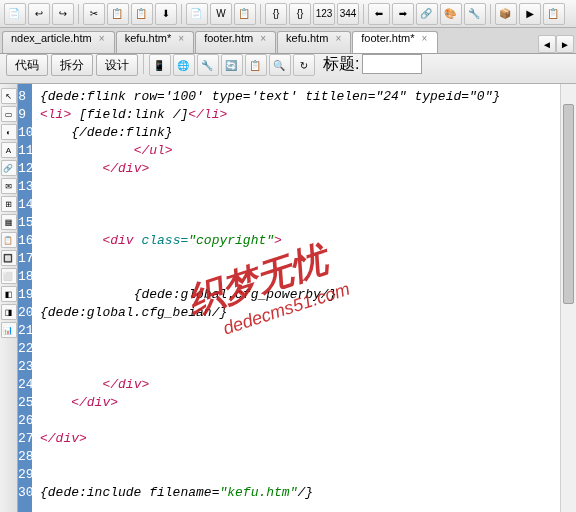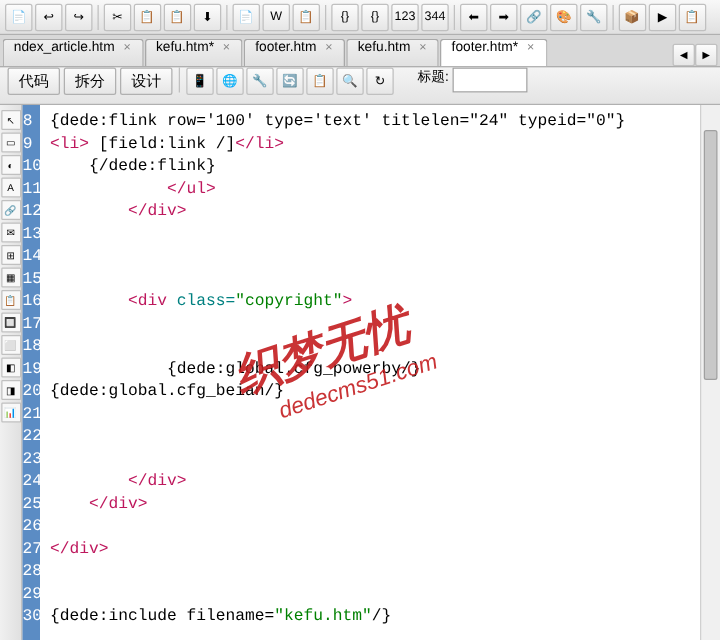--- a/index.html
+++ b/index.html
@@ -9,27 +9,27 @@
 .tbtn { width: 22px; height: 22px; background: linear-gradient(#fcfcfc, #e6e6e6); border: 1px solid #c0c0c0; border-radius: 2px; display: flex; align-items: center; justify-content: center; font-size: 10px; cursor: pointer; }
 .tsep { width: 1px; height: 20px; background: #c0c0c0; margin: 0 2px; }
 .tabs { height: 26px; background: #d8d8d8; display: flex; align-items: flex-end; padding: 0 2px; border-bottom: 1px solid #a0a0a0; overflow: hidden; }
 .tab { height: 22px; padding: 0 6px 0 8px; background: linear-gradient(#f0f0f0, #e0e0e0); border: 1px solid #a8a8a8; border-bottom: none; border-radius: 3px 3px 0 0; display: flex; align-items: flex-start; gap: 4px; font-size: 11px; cursor: pointer; margin-right: 1px; white-space: nowrap; }
 .tab.active { background: #fff; }
 .tab .x { width: 12px; height: 12px; display: flex; align-items: center; justify-content: center; font-size: 10px; color: #888; }
 .tab-scroll { display: flex; margin-left: auto; }
 .tab-scroll .tbtn { width: 18px; height: 18px; }
 .subtoolbar { height: 30px; background: linear-gradient(#f4f4f4, #e4e4e4); border-bottom: 1px solid #b0b0b0; display: flex; align-items: flex-start; padding: 0 6px; gap: 3px; }
 .modebtn { height: 22px; padding: 0 8px; background: linear-gradient(#fcfcfc, #e6e6e6); border: 1px solid #b0b0b0; border-radius: 2px; font-size: 12px; cursor: pointer; display: flex; align-items: center; }
-.title-label { margin-left: 16px; font-size: 11px; }
+.title-label { margin-left: 5px; font-size: 16px; }
 .title-input { width: 60px; height: 20px; border: 1px solid #a0a0a0; padding: 0 3px; font-size: 11px; }
 .workspace { flex: 1; display: flex; background: #fff; overflow: hidden; position: relative; }
 .palette { width: 18px; background: linear-gradient(90deg, #f0f0f0, #e0e0e0); border-right: 1px solid #b0b0b0; display: flex; flex-direction: column; padding-top: 4px; gap: 2px; }
 .palette .pbtn { width: 16px; height: 16px; margin: 0 auto; background: #f8f8f8; border: 1px solid #c0c0c0; border-radius: 1px; font-size: 8px; display: flex; align-items: center; justify-content: center; cursor: pointer; }
 .gutter { width: 14px; background: #5b8cc4; color: #fff; font-family: "Courier New", monospace; font-size: 13px; text-align: right; padding-right: 6px; padding-top: 4px; line-height: 18px; user-select: none; }
-.code { flex: 1; font-family: "Courier New", monospace; font-size: 13px; line-height: 18px; padding: 4px 0 0 8px; white-space: pre; color: #000; position: relative; overflow: hidden; }
+.code { flex: 1; font-family: "Courier New", monospace; font-size: 13px; line-height: 18px; padding: 4px 0 0 8px; white-space: pre; color: #000; position: relative; overflow: hidden; font-style: italic; }
 .tag { color: #be185d; }
 .attr { color: #008080; }
 .str { color: #008000; }
 .watermark { position: absolute; top: 150px; left: 160px; pointer-events: none; z-index: 10; opacity: 0.9; }
 .watermark svg { width: 220px; height: 120px; }
 .wm-text { font-family: "SimSun", serif; font-size: 36px; fill: #c41e20; font-style: italic; font-weight: bold; }
 .wm-url { font-family: Arial; font-size: 18px; fill: #c41e20; font-style: italic; }
 .scrollbar-v { position: absolute; right: 0; top: 0; bottom: 0; width: 16px; background: #f0f0f0; border-left: 1px solid #d0d0d0; }
 .scrollbar-v .thumb { position: absolute; left: 2px; right: 2px; top: 20px; height: 200px; background: #c8c8c8; border: 1px solid #a0a0a0; border-radius: 2px; }
 </style>

